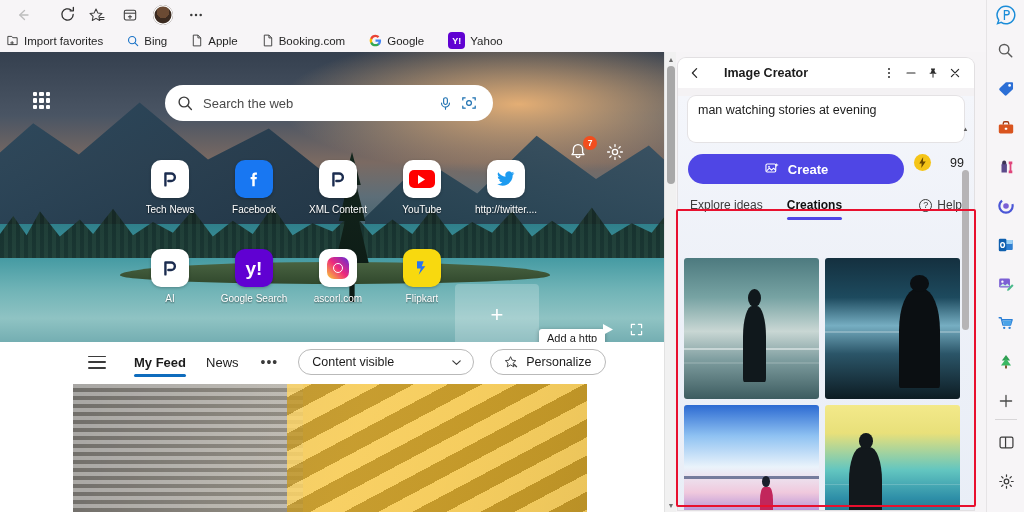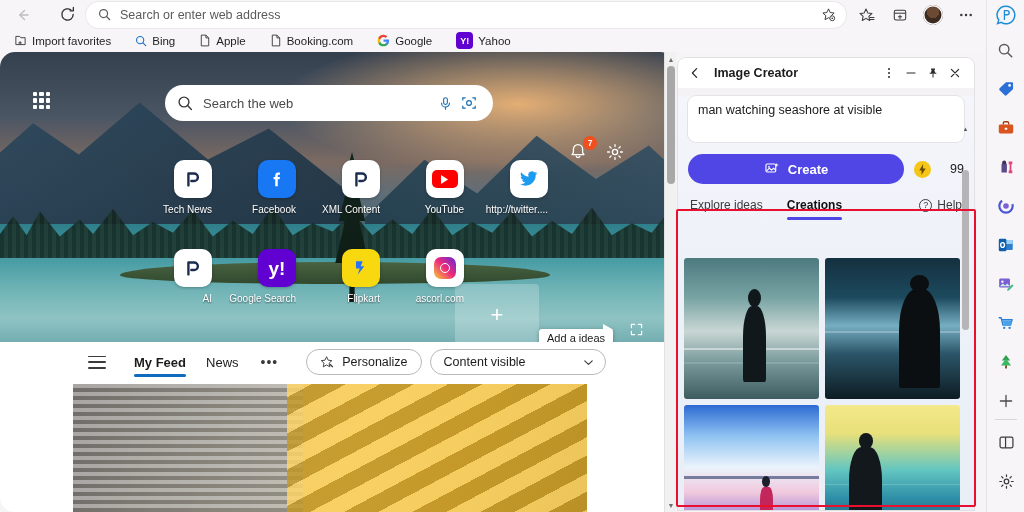--- a/index.html
+++ b/index.html
@@ -22,30 +22,30 @@
              padding:0 6px 0 12px; margin:0 6px 0 4px; box-shadow:0 0 0 1px rgba(0,0,0,0.05); }
   .omnibox .ph { color:#5b5b5b; font-size:12.5px; margin-left:9px; flex:1 1 auto; white-space:nowrap; overflow:hidden; }
   .omni-icons { display:flex; align-items:center; gap:2px; }
   .chrome-right { display:flex; align-items:center; gap:3px; padding-right:5px; }
   .avatar { width:20px; height:20px; border-radius:50%;
             background:radial-gradient(circle at 50% 35%, #6b4a33 0 38%, #3b2a20 39% 100%), #c8a07e;
             box-shadow:0 0 0 1.5px #ffffff inset; }
   .copilot-badge { width:24px; height:24px; border-radius:6px; display:flex; align-items:center; justify-content:center; }
 
   
-  .bmbar { position:absolute; left:0; top:29px; width:986px; height:23px; display:flex; align-items:center; padding-left:8px; }
+  .bmbar { position:absolute; left:0; top:29px; width:986px; height:23px; display:flex; align-items:center; }
   .bm { display:flex; align-items:center; gap:5px; padding:2px 6px; border-radius:4px; white-space:nowrap; }
   .bm .lbl { font-size:11.5px; color:#1f1f1f; }
   .bm-right { position:absolute; right:6px; top:0; height:23px; display:flex; align-items:center; gap:5px;
               border-left:1px solid #dcdcdc; padding-left:10px; }
   .folder { width:13px; height:11px; background:#f2c14b; border-radius:2px 2px 2px 2px; position:relative; }
   .folder:before { content:""; position:absolute; left:0; top:-2.5px; width:6px; height:3px; background:#f2c14b; border-radius:1px 1px 0 0; }
 
   
-  .page { position:absolute; left:0; top:52px; width:675px; height:460px; overflow:hidden; background:#fff;border-radius:15px; }
+  .page { position:absolute; left:0; top:52px; width:675px; height:460px; overflow:hidden; background:#fff; }
   .hero { position:relative; width:665px; height:290px; overflow:hidden;
           background:
             radial-gradient(ellipse 60% 40% at 78% 18%, rgba(255,190,120,.85), rgba(255,190,120,0) 60%),
             linear-gradient(#35404f 0%, #4a5564 22%, #7b6a62 38%, #5d6e78 50%, #40606c 62%, #2f5360 78%, #1d3b47 100%);
   }
   .hero .mtn-left { position:absolute; left:-20px; top:40px; width:380px; height:260px;
         background:linear-gradient(150deg,#2e4a5e 0%, #24394a 55%, #1b2e3c 100%);
         clip-path: polygon(0 30%, 14% 12%, 26% 24%, 42% 4%, 60% 26%, 76% 14%, 100% 42%, 100% 100%, 0 100%); opacity:.96; }
   .hero .mtn-right { position:absolute; right:-30px; top:55px; width:330px; height:240px;
         background:linear-gradient(200deg,#3a5467 0%, #25404f 60%, #1a2f3c 100%);
@@ -70,21 +70,21 @@
   .searchwrap .sph { flex:1 1 auto; margin-left:10px; color:#4a4a4a; font-size:13px; }
   .searchwrap .sicon { width:24px; height:24px; display:flex; align-items:center; justify-content:center; }
 
   .bell { position:absolute; left:568px; top:90px; width:22px; height:22px; }
   .bell-badge { position:absolute; left:583px; top:84px; width:14px; height:14px; border-radius:50%;
                 background:#f24e1e; color:#fff; font-size:8.5px; display:flex; align-items:center; justify-content:center; font-weight:bold; }
   .gear-ntp { position:absolute; left:605px; top:90px; width:22px; height:22px; }
 
   .tiles { position:absolute; left:128px; top:100px; width:420px; }
   .tilerow { display:flex; gap:0; }
-  .tile { width:84px; display:flex; flex-direction:column; align-items:flex-end; padding-top:8px; }
+  .tile { width:84px; display:flex; flex-direction:column; align-items:center; padding-top:8px; }
   .tile .ic { width:38px; height:38px; border-radius:10px; background:#fff; display:flex; align-items:center; justify-content:center;
               box-shadow:0 1px 3px rgba(0,0,0,.25); overflow:hidden; }
   .tile .nm { margin-top:6px; font-size:10px; color:#fff; text-shadow:0 1px 2px rgba(0,0,0,.6); max-width:80px;
               white-space:nowrap; overflow:hidden; text-overflow:ellipsis; text-align:center; }
   .addtile { position:absolute; left:455px; top:232px; width:84px; height:62px; background:rgba(255,255,255,.22);
              border-radius:4px; display:flex; align-items:center; justify-content:center; }
   .addtile .plus { color:#fff; font-size:22px; font-weight:300; line-height:1; }
   .tooltip { position:absolute; left:539px; top:277px; background:#fff; color:#1b1b1b; font-size:11px;
              padding:3px 8px; border-radius:3px; box-shadow:0 1px 4px rgba(0,0,0,.3); white-space:nowrap; }
   .hero-ctrls { position:absolute; right:22px; bottom:6px; display:flex; align-items:center; gap:16px; color:#fff; }
@@ -116,27 +116,27 @@
   
   .pagescroll { position:absolute; left:664px; top:52px; width:12px; height:460px; background:#f1f1f1; border-left:1px solid #e2e2e2; }
   .pagescroll .thumb { position:absolute; left:2px; top:14px; width:8px; height:118px; background:#a8a8a8; border-radius:4px; }
   .pagescroll .ar { position:absolute; left:0; width:12px; height:12px; display:flex; align-items:center; justify-content:center;
                     font-size:7px; color:#6d6d6d; }
 
   
   .sidepanel { position:absolute; left:678px; top:58px; width:296px; height:452px; background:#f4f2f4;
                border-radius:8px 8px 0 0; box-shadow:0 0 0 1px #e2e0e2; overflow:hidden; }
   .sp-head { height:30px; background:#fff; display:flex; align-items:center; padding:0 8px 0 10px; }
-  .sp-title { font-size:12.5px; font-weight:600; margin-left:12px; flex:1 1 auto; }
+  .sp-title { font-size:12.5px; font-weight:600; margin-left:22px; flex:1 1 auto; }
   .sp-hicon { width:22px; height:22px; display:flex; align-items:center; justify-content:center; color:#2b2b2b; }
   .sp-body { position:relative; height:422px;
              background:linear-gradient(#f4f6fb 0%, #eef1f8 40%, #e9eef7 100%); }
   .prompt { margin:8px 10px 0 10px; height:46px; background:#fff; border-radius:8px; padding:7px 10px;
             font-size:12.5px; color:#1b1b1b; box-shadow:0 0 0 1px #e4e2e4; }
-  .createrow { display:flex; align-items:center; margin:12px 10px 0 10px; gap:10px; }
+  .createrow { display:flex; align-items:flex-start; margin:12px 10px 0 10px; gap:10px; }
   .createbtn { flex:1 1 auto; height:30px; background:#4f46e5; border-radius:15px; color:#fff; font-weight:bold;
                font-size:13px; display:flex; align-items:center; justify-content:center; gap:8px; }
   .tokens { display:flex; align-items:center; gap:19px; font-size:12.5px; color:#1b1b1b; }
   .bolt { width:17px; height:17px; border-radius:50%; background:#f5c518; display:flex; align-items:center; justify-content:center; }
   .sp-tabs { display:flex; align-items:center; margin:14px 12px 0 12px; gap:24px; font-size:12px; position:relative; }
   .sp-tab { color:#3b3b3b; }
   .sp-tab.active { font-weight:bold; color:#111; position:relative; }
   .sp-tab.active:after { content:""; position:absolute; left:0; right:0; bottom:-8px; height:3px; background:#4f46e5; border-radius:2px; }
   .sp-help { position:absolute; right:0; display:flex; align-items:center; gap:5px; color:#3b3b3b; }
   .qmark { width:13px; height:13px; border-radius:50%; border:1.3px solid #3b3b3b; font-size:9px;
@@ -187,38 +187,20 @@
             <path d="M9.5 3.5 L4.8 8 L9.5 12.5" fill="none" stroke="#bdbdbd" stroke-width="1.3" stroke-linecap="round" stroke-linejoin="round"></path>
             <path d="M5 8 H13" stroke="#bdbdbd" stroke-width="1.3" stroke-linecap="round"></path>
           </svg>
       </div>
       <div class="navbtn" style="margin-left:14px;">
         <svg width="17" height="17" viewBox="0 0 18 18">
             <path d="M15 9 a6 6 0 1 1 -2.3 -4.75" fill="none" stroke="#303030" stroke-width="1.4" stroke-linecap="round"></path>
             <path d="M15.2 1.6 V5.1 H11.7" fill="none" stroke="#303030" stroke-width="1.4" stroke-linecap="round" stroke-linejoin="round"></path>
           </svg>
       </div>
-      <div class="omnibox">
-        <span style="display:flex;">
-          <svg width="13" height="13" viewBox="0 0 14 14">
-              <circle cx="6" cy="6" r="4.3" fill="none" stroke="#5b5b5b" stroke-width="1.3"></circle>
-              <path d="M9.2 9.2 L12.6 12.6" stroke="#5b5b5b" stroke-width="1.3" stroke-linecap="round"></path>
-            </svg>
-        </span>
-        <span class="ph">Search or enter web address</span>
-        <span class="omni-icons">
-          <span style="display:flex;padding:0 4px;">
-            <svg width="15" height="15" viewBox="0 0 16 16">
-                <path d="M8 2 L9.8 5.9 L14 6.4 L10.9 9.3 L11.7 13.5 L8 11.4 L4.3 13.5 L5.1 9.3 L2 6.4 L6.2 5.9 Z" fill="none" stroke="#3b3b3b" stroke-width="1.05" stroke-linejoin="round"></path>
-                <circle cx="12" cy="12" r="2.6" fill="#fff" stroke="#3b3b3b" stroke-width="1"></circle>
-                <circle cx="12" cy="12" r=".9" fill="#3b3b3b"></circle>
-              </svg>
-          </span>
-        </span>
-      </div>
       <div class="chrome-right">
         <div class="navbtn">
           <svg width="16" height="16" viewBox="0 0 16 16">
               <path d="M7 2 L8.8 5.9 L13 6.4 L9.9 9.3 L10.7 13.5 L7 11.4 L3.3 13.5 L4.1 9.3 L1 6.4 L5.2 5.9 Z" fill="none" stroke="#3b3b3b" stroke-width="1.05" stroke-linejoin="round"></path>
               <path d="M11 10.5h4M11 12.5h4" stroke="#3b3b3b" stroke-width="1.05" stroke-linecap="round"></path>
             </svg>
         </div>
         <div class="navbtn">
           <svg width="16" height="16" viewBox="0 0 16 16">
               <rect x="2.3" y="3.3" width="11.4" height="9.6" rx="1.6" fill="none" stroke="#3b3b3b" stroke-width="1.05"></rect>
@@ -405,42 +387,42 @@
             </div>
             <div class="nm">AI</div>
           </div>
           <div class="tile">
             <div class="ic" style="background:#6001d2;">
               <span style="color:#fff;font-size:19px;font-weight:bold;line-height:1;">y!</span>
             </div>
             <div class="nm">Google Search</div>
           </div>
           <div class="tile">
+            <div class="ic">
+              <span style="width:22px;height:22px;border-radius:7px;background:linear-gradient(45deg,#f9ce34,#ee2a7b,#6228d7);display:flex;align-items:center;justify-content:center;">
+                <span style="width:10px;height:10px;border:1.6px solid #fff;border-radius:50%;display:block;"></span>
+              </span>
+            </div>
+            <div class="nm">ascorl.com</div>
+          </div>
+          <div class="tile">
             <div class="ic" style="background:#f8d90f;">
               <svg width="20" height="20" viewBox="0 0 24 24">
                   <path d="M6 4h8l-2.3 6H16l-8 10 2.5-7.5H6z" fill="#2874f0"></path>
                 </svg>
             </div>
             <div class="nm">Flipkart</div>
           </div>
-          <div class="tile">
-            <div class="ic">
-              <span style="width:22px;height:22px;border-radius:7px;background:linear-gradient(45deg,#f9ce34,#ee2a7b,#6228d7);display:flex;align-items:center;justify-content:center;">
-                <span style="width:10px;height:10px;border:1.6px solid #fff;border-radius:50%;display:block;"></span>
-              </span>
-            </div>
-            <div class="nm">ascorl.com</div>
-          </div>
         </div>
       </div>
 
       <div class="addtile">
         <span class="plus">+</span>
       </div>
-      <div class="tooltip">Add a ideas</div>
+      <div class="tooltip">Add a http</div>
 
       <div class="hero-ctrls">
         <span style="display:flex;">
           <svg width="12" height="13" viewBox="0 0 12 13">
               <path d="M1 1 L11 6.5 L1 12 Z" fill="#fff"></path>
             </svg>
         </span>
         <span style="display:flex;">
           <svg width="13" height="13" viewBox="0 0 14 14">
               <path d="M1.5 5V1.5H5M9 1.5h3.5V5M12.5 9v3.5H9M5 12.5H1.5V9" fill="none" stroke="#fff" stroke-width="1.3" stroke-linecap="round" stroke-linejoin="round"></path>
@@ -451,36 +433,36 @@
 
     <div class="feedbar">
       <div class="ham">
           <i></i>
           <i></i>
           <i></i>
         </div>
       <div class="feedtab active">My Feed</div>
       <div class="feedtab">News</div>
       <div class="dots">•••</div>
+      <div class="pill sel" style="margin-left:8px;">
+        <span>Content visible</span>
+        <span style="display:flex;">
+          <svg width="13" height="13" viewBox="0 0 14 14">
+              <path d="M3 5.2 L7 9 L11 5.2" fill="none" stroke="#3b3b3b" stroke-width="1.25" stroke-linecap="round" stroke-linejoin="round"></path>
+            </svg>
+        </span>
+      </div>
       <div class="pill" style="margin-left:16px;">
         <span style="display:flex;">
           <svg width="15" height="15" viewBox="0 0 16 16">
               <path d="M7 1.8 L8.7 5.5 L12.6 6 L9.7 8.7 L10.5 12.6 L7 10.6 L3.5 12.6 L4.3 8.7 L1.4 6 L5.3 5.5 Z" fill="none" stroke="#3b3b3b" stroke-width="1" stroke-linejoin="round"></path>
               <path d="M11.2 9.4l3 3-1 1-3-3z" fill="#3b3b3b"></path>
             </svg>
         </span>
         <span>Personalize</span>
-      </div>
-      <div class="pill sel" style="margin-left:8px;">
-        <span>Content visible</span>
-        <span style="display:flex;">
-          <svg width="13" height="13" viewBox="0 0 14 14">
-              <path d="M3 5.2 L7 9 L11 5.2" fill="none" stroke="#3b3b3b" stroke-width="1.25" stroke-linecap="round" stroke-linejoin="round"></path>
-            </svg>
-        </span>
       </div>
     </div>
 
     <div class="feedimg">
       <div class="coins"></div>
         <div class="bars"></div>
 
     </div>
 
 
@@ -519,21 +501,21 @@
           </svg>
       </span>
       <span class="sp-hicon">
         <svg width="12" height="12" viewBox="0 0 12 12">
             <path d="M2.4 2.4 L9.6 9.6 M9.6 2.4 L2.4 9.6" stroke="#2b2b2b" stroke-width="1.2" stroke-linecap="round"></path>
           </svg>
       </span>
     </div>
 
     <div class="sp-body">
-      <div class="prompt" placeholder="Describe the image you want to create">man watching seashore at visible</div>
+      <div class="prompt" placeholder="Describe the image you want to create">man watching stories at evening</div>
 
       <div class="createrow">
         <div class="createbtn">
           <span style="display:flex;">
             <svg width="16" height="16" viewBox="0 0 18 18">
                 <rect x="2.2" y="3.4" width="11" height="9" rx="1.4" fill="none" stroke="#fff" stroke-width="1.25"></rect>
                 <circle cx="5.6" cy="6.6" r="1.1" fill="#fff"></circle>
                 <path d="M3 11l3.1-3 2.4 2.3 2.3-2.2 2.4 2.4" fill="none" stroke="#fff" stroke-width="1.2" stroke-linejoin="round"></path>
                 <path d="M14.3 2.2l.7 1.6 1.6.7-1.6.7-.7 1.6-.7-1.6-1.6-.7 1.6-.7z" fill="#fff"></path>
               </svg>

